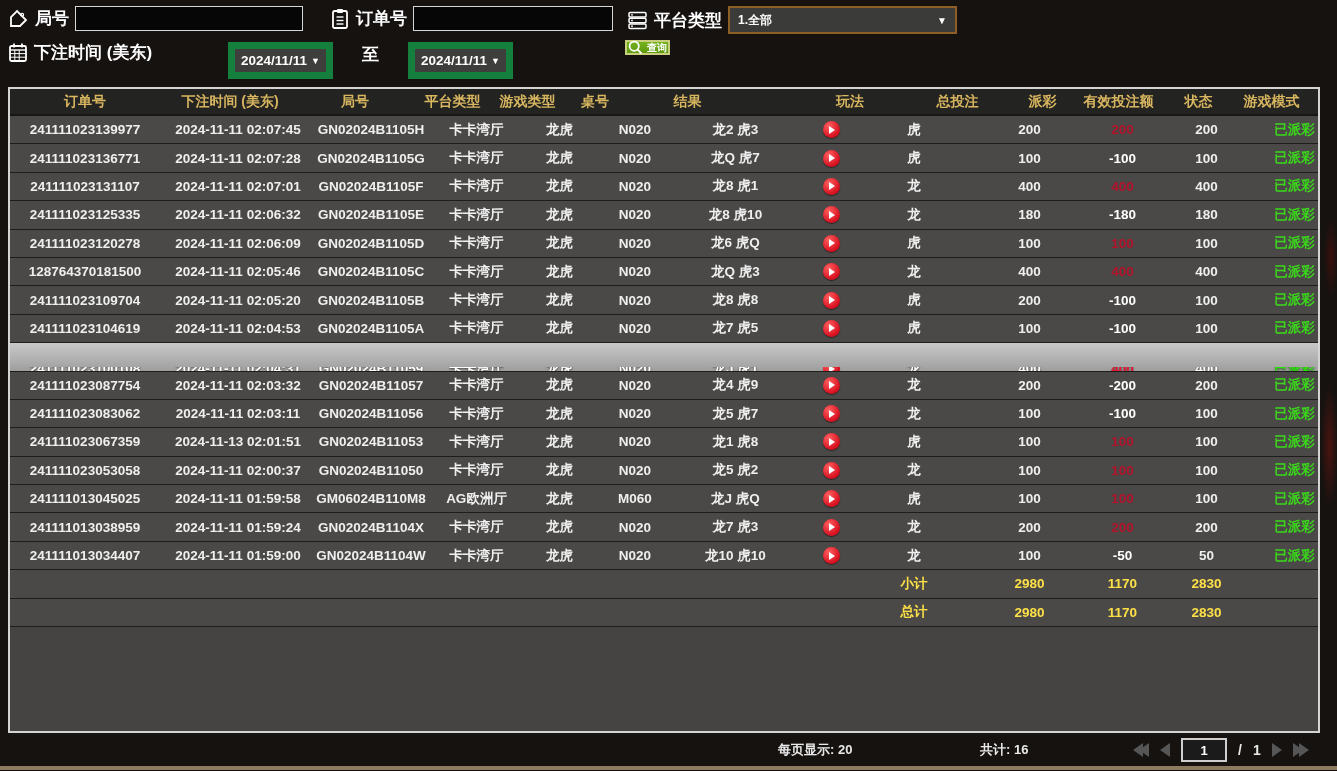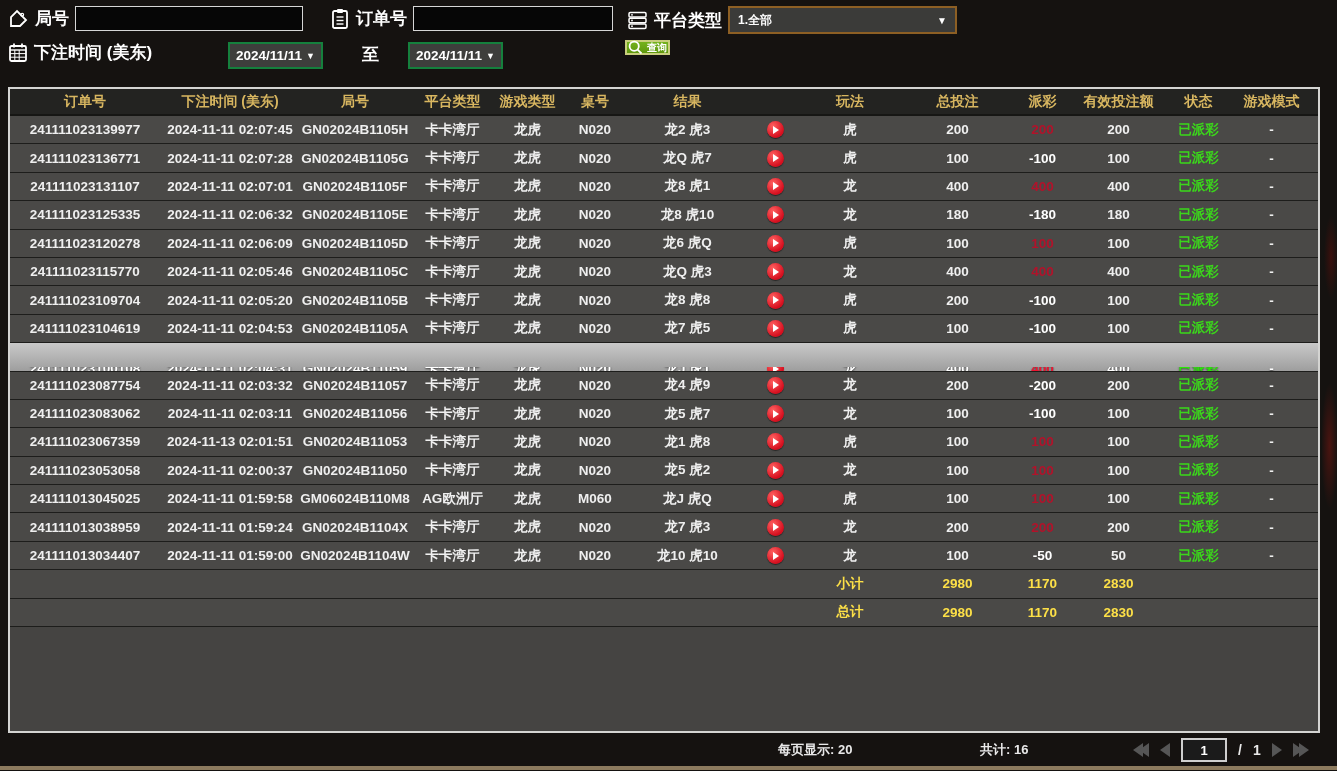--- a/index.html
+++ b/index.html
@@ -19,21 +19,21 @@
   }
   .icon{flex:0 0 auto;display:block;}
   .selectbox{
     width:209px;height:24px;background:#3b3b39;border:2px solid #8d5f24;
     display:flex;align-items:center;justify-content:space-between;
     padding:0 8px;cursor:pointer;
   }
   .selectbox .sval{color:#fff;font-size:12px;font-weight:bold;}
   .selectbox .caret{color:#fff;font-size:10px;}
   .datebtn{
-    position:absolute;width:91px;height:23px;background:#3e3e3c;border:2px solid #15803d;
+    position:absolute;width:91px;height:23px;background:#3e3e3c;border:7px solid #15803d;
     display:flex;align-items:center;justify-content:center;gap:4px;cursor:pointer;
   }
   .datebtn .dval{color:#fff;font-size:13.5px;font-weight:bold;}
   .datebtn .caret{color:#fff;font-size:9px;}
   .zhi{position:absolute;color:#fff;font-size:17px;font-weight:bold;}
   .searchbtn{
     position:absolute;height:15px;padding:0 1px;
     background:linear-gradient(#74b21d,#5f980e);
     border:2px solid #c8ce7c;color:#fff;font-size:10px;font-weight:bold;
     display:flex;align-items:center;gap:4px;cursor:pointer;
@@ -45,21 +45,21 @@
     overflow:hidden;
   }
   .thead{
     display:grid;grid-template-columns:150px 140px 110px 85px 65px 70px 115px 60px 90px 125px 45px 107px 53px 93px;
     height:25px;background:#232321;border-bottom:2px solid #161614;
   }
   .hcell{display:flex;align-items:center;justify-content:center;
     color:#d8b660;font-size:14px;font-weight:bold;white-space:nowrap;}
   .trow{
     display:grid;grid-template-columns:150px 140px 110px 85px 65px 70px 115px 60px 90px 125px 45px 107px 53px 93px;
-    height:27.4px;background:#4a4947;border-bottom:1px solid #1d1d1b;cursor:pointer;
+    height:27.4px;background:#4a4947;border-bottom:1px solid #1d1d1b;cursor:pointer;gap:8px;
   }
   .cell{display:flex;align-items:center;justify-content:center;
     color:#efefef;font-size:13.5px;font-weight:bold;white-space:nowrap;overflow:hidden;}
   .pos{color:#b2122a;}
   .neg{color:#ffffff;text-align:center;}
   .status{color:#3bd61b;}
   .sumrow{cursor:default;}
   .sum{color:#fde047;font-weight:bold;}
   .sel{background:linear-gradient(#c9c9c9,#9e9e9e);}
   .sel .cell{color:#ffffff;text-shadow:0 1px 2px rgba(0,0,0,.65);margin-top:24px;}
@@ -277,21 +277,21 @@
           </span>
         </div>
         <div class="cell">虎</div>
         <div class="cell">100</div>
         <div class="cell pos">100</div>
         <div class="cell">100</div>
         <div class="cell status">已派彩</div>
         <div class="cell">-</div>
       </div>
       <div class="trow">
-        <div class="cell">241111023115770</div>
+        <div class="cell">128764370181500</div>
         <div class="cell">2024-11-11 02:05:46</div>
         <div class="cell">GN02024B1105C</div>
         <div class="cell">卡卡湾厅</div>
         <div class="cell">龙虎</div>
         <div class="cell">N020</div>
         <div class="cell">龙Q 虎3</div>
         <div class="cell">
           <span class="play">
             <span class="ptri"></span>
           </span>

